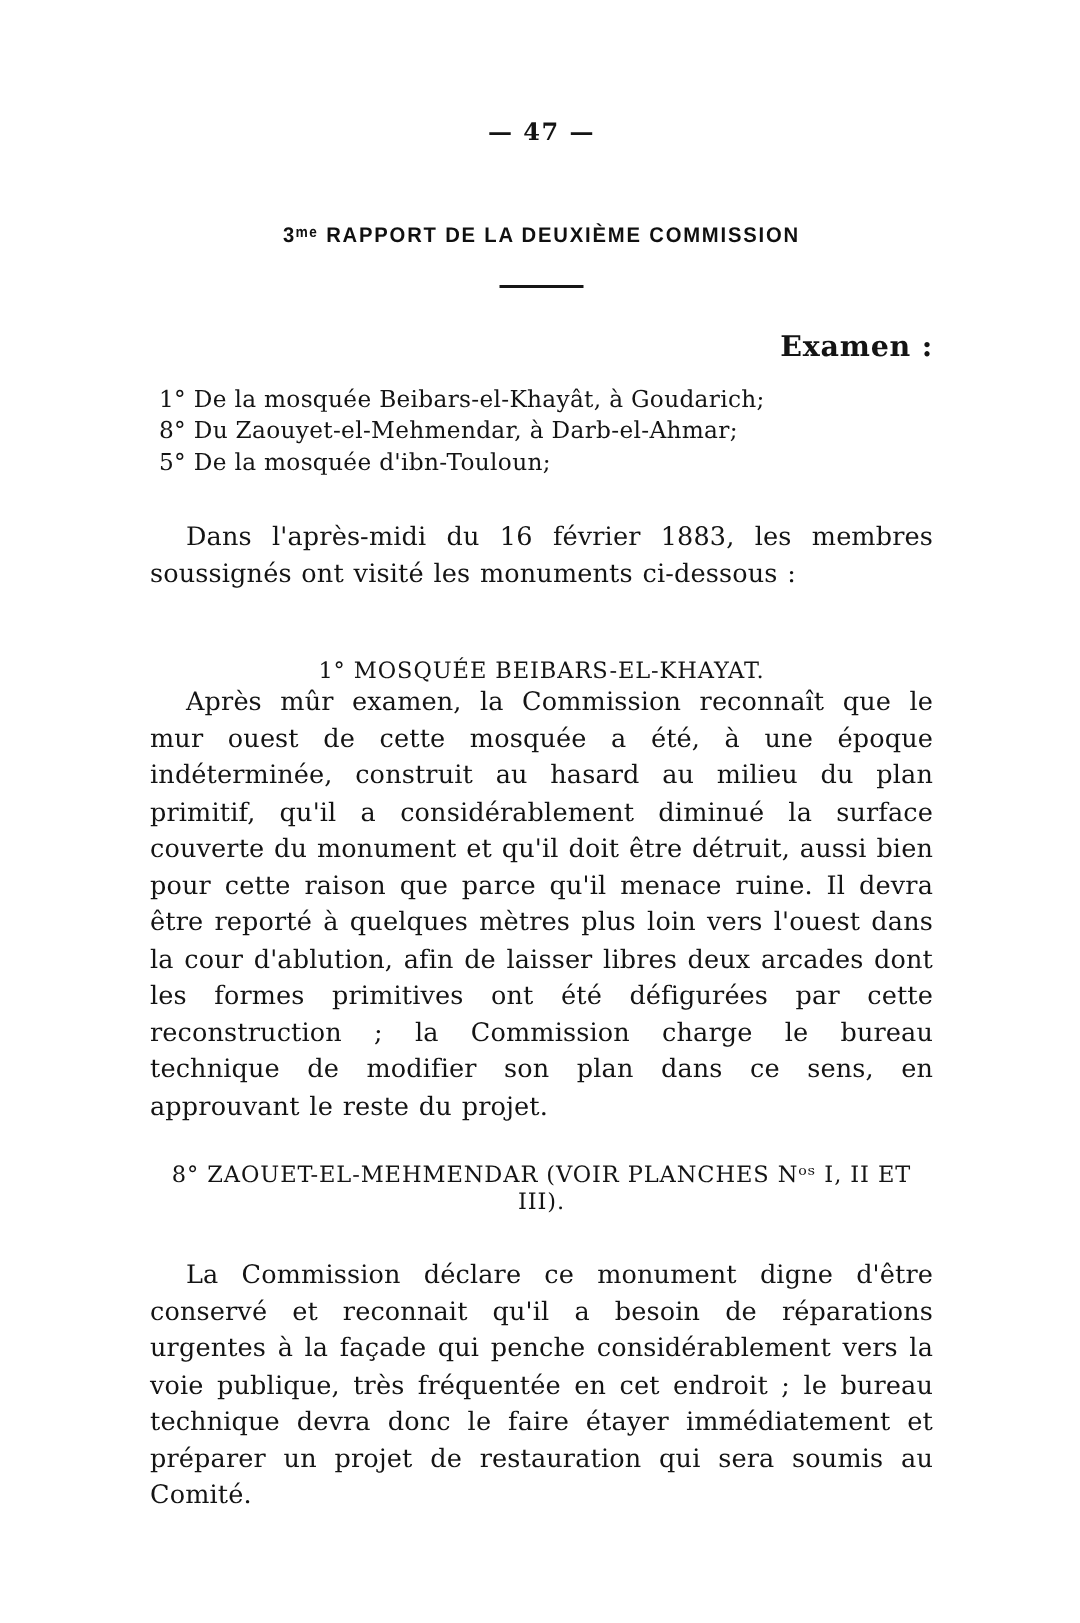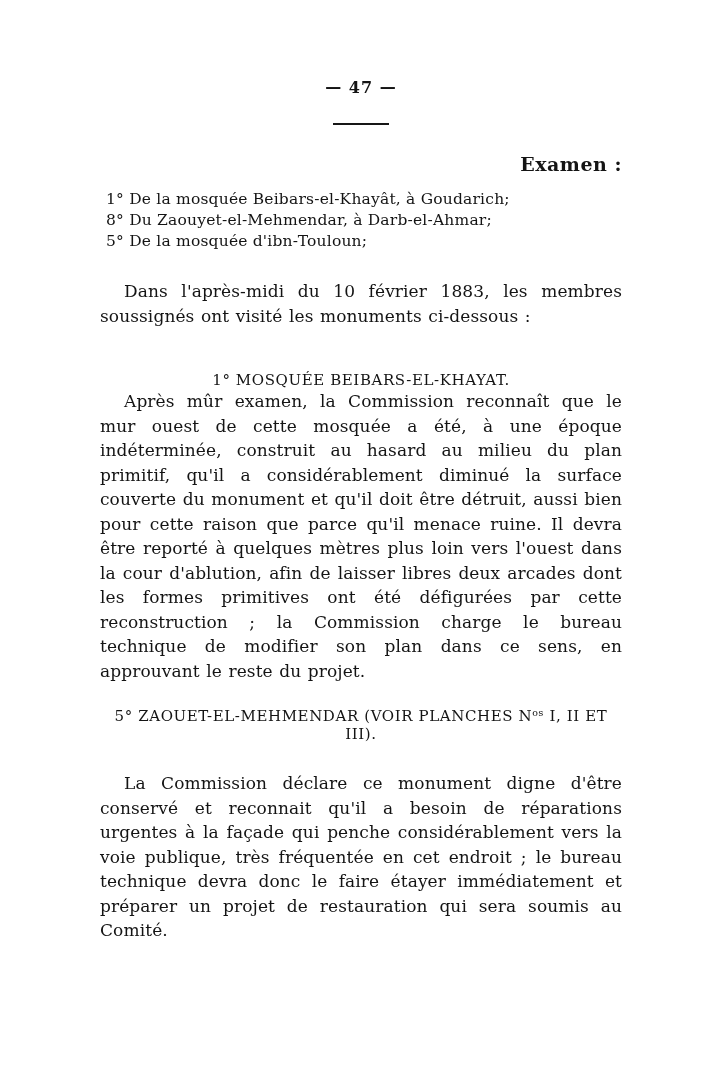--- a/index.html
+++ b/index.html
@@ -93,37 +93,38 @@
   }
 </style>
 </head>
 <body>
 
 <div class="page">
   <div class="content">
 
     <div class="page-number">— 47 —</div>
 
+    <div class="report-title">3ᵐᵉ RAPPORT DE LA DEUXIÈME COMMISSION</div>
 
     <div class="title-rule"></div>
 
     <div class="examen-heading">Examen :</div>
 
     <ul class="examen-list">
       <li>1° De la mosquée Beibars-el-Khayât, à Goudarich;</li>
       <li>8° Du Zaouyet-el-Mehmendar, à Darb-el-Ahmar;</li>
       <li>5° De la mosquée d'ibn-Touloun;</li>
     </ul>
 
-    <p class="body-text intro">Dans l'après-midi du 10 février 1883, les membres soussignés ont visité les monuments ci-dessous :</p>
+    <p class="body-text intro">Dans l'après-midi du 16 février 1883, les membres soussignés ont visité les monuments ci-dessous :</p>
 
     <h3 class="section-heading first">1° MOSQUÉE BEIBARS-EL-KHAYAT.</h3>
 
 
 
     <p class="body-text">Après mûr examen, la Commission reconnaît que le mur ouest de cette mosquée a été, à une époque indéterminée, construit au hasard au milieu du plan primitif, qu'il a considérablement diminué la surface couverte du monument et qu'il doit être détruit, aussi bien pour cette raison que parce qu'il menace ruine. Il devra être reporté à quelques mètres plus loin vers l'ouest dans la cour d'ablution, afin de laisser libres deux arcades dont les formes primitives ont été défigurées par cette reconstruction ; la Commission charge le bureau technique de modifier son plan dans ce sens, en approuvant le reste du projet.</p>
 
-    <h3 class="section-heading second">5° ZAOUET-EL-MEHMENDAR (VOIR PLANCHES Nᵒˢ I, II ET III).</h3>
+    <h3 class="section-heading second">8° ZAOUET-EL-MEHMENDAR (VOIR PLANCHES Nᵒˢ I, II ET III).</h3>
 
     <p class="body-text after-heading">La Commission déclare ce monument digne d'être conservé et reconnait qu'il a besoin de réparations urgentes à la façade qui penche considérablement vers la voie publique, très fréquentée en cet endroit ; le bureau technique devra donc le faire étayer immédiatement et préparer un projet de restauration qui sera soumis au Comité.</p>
 
   </div>
 </div>
 
 </body></html>

